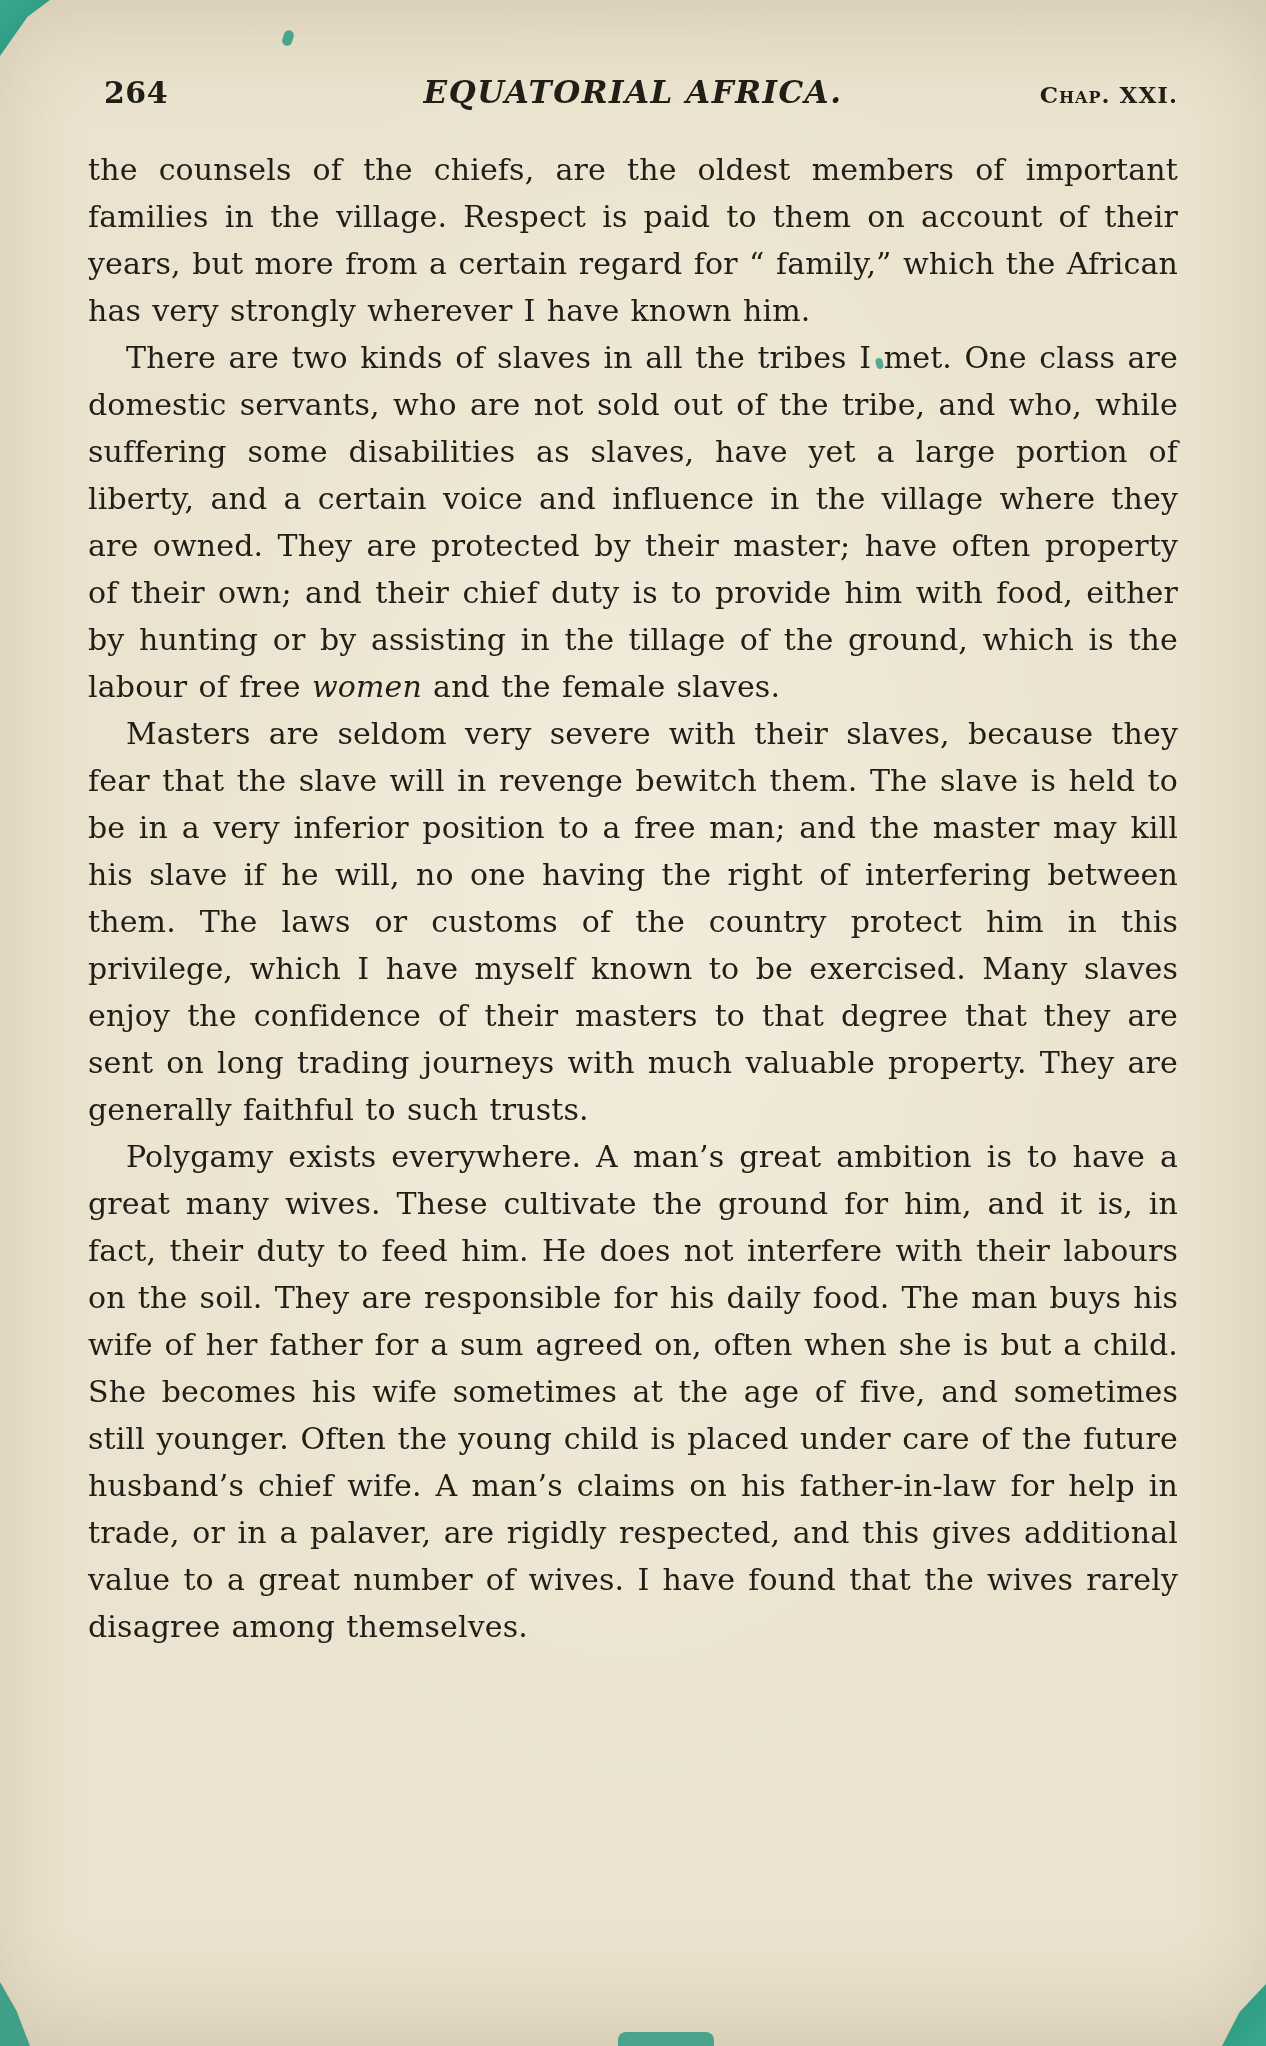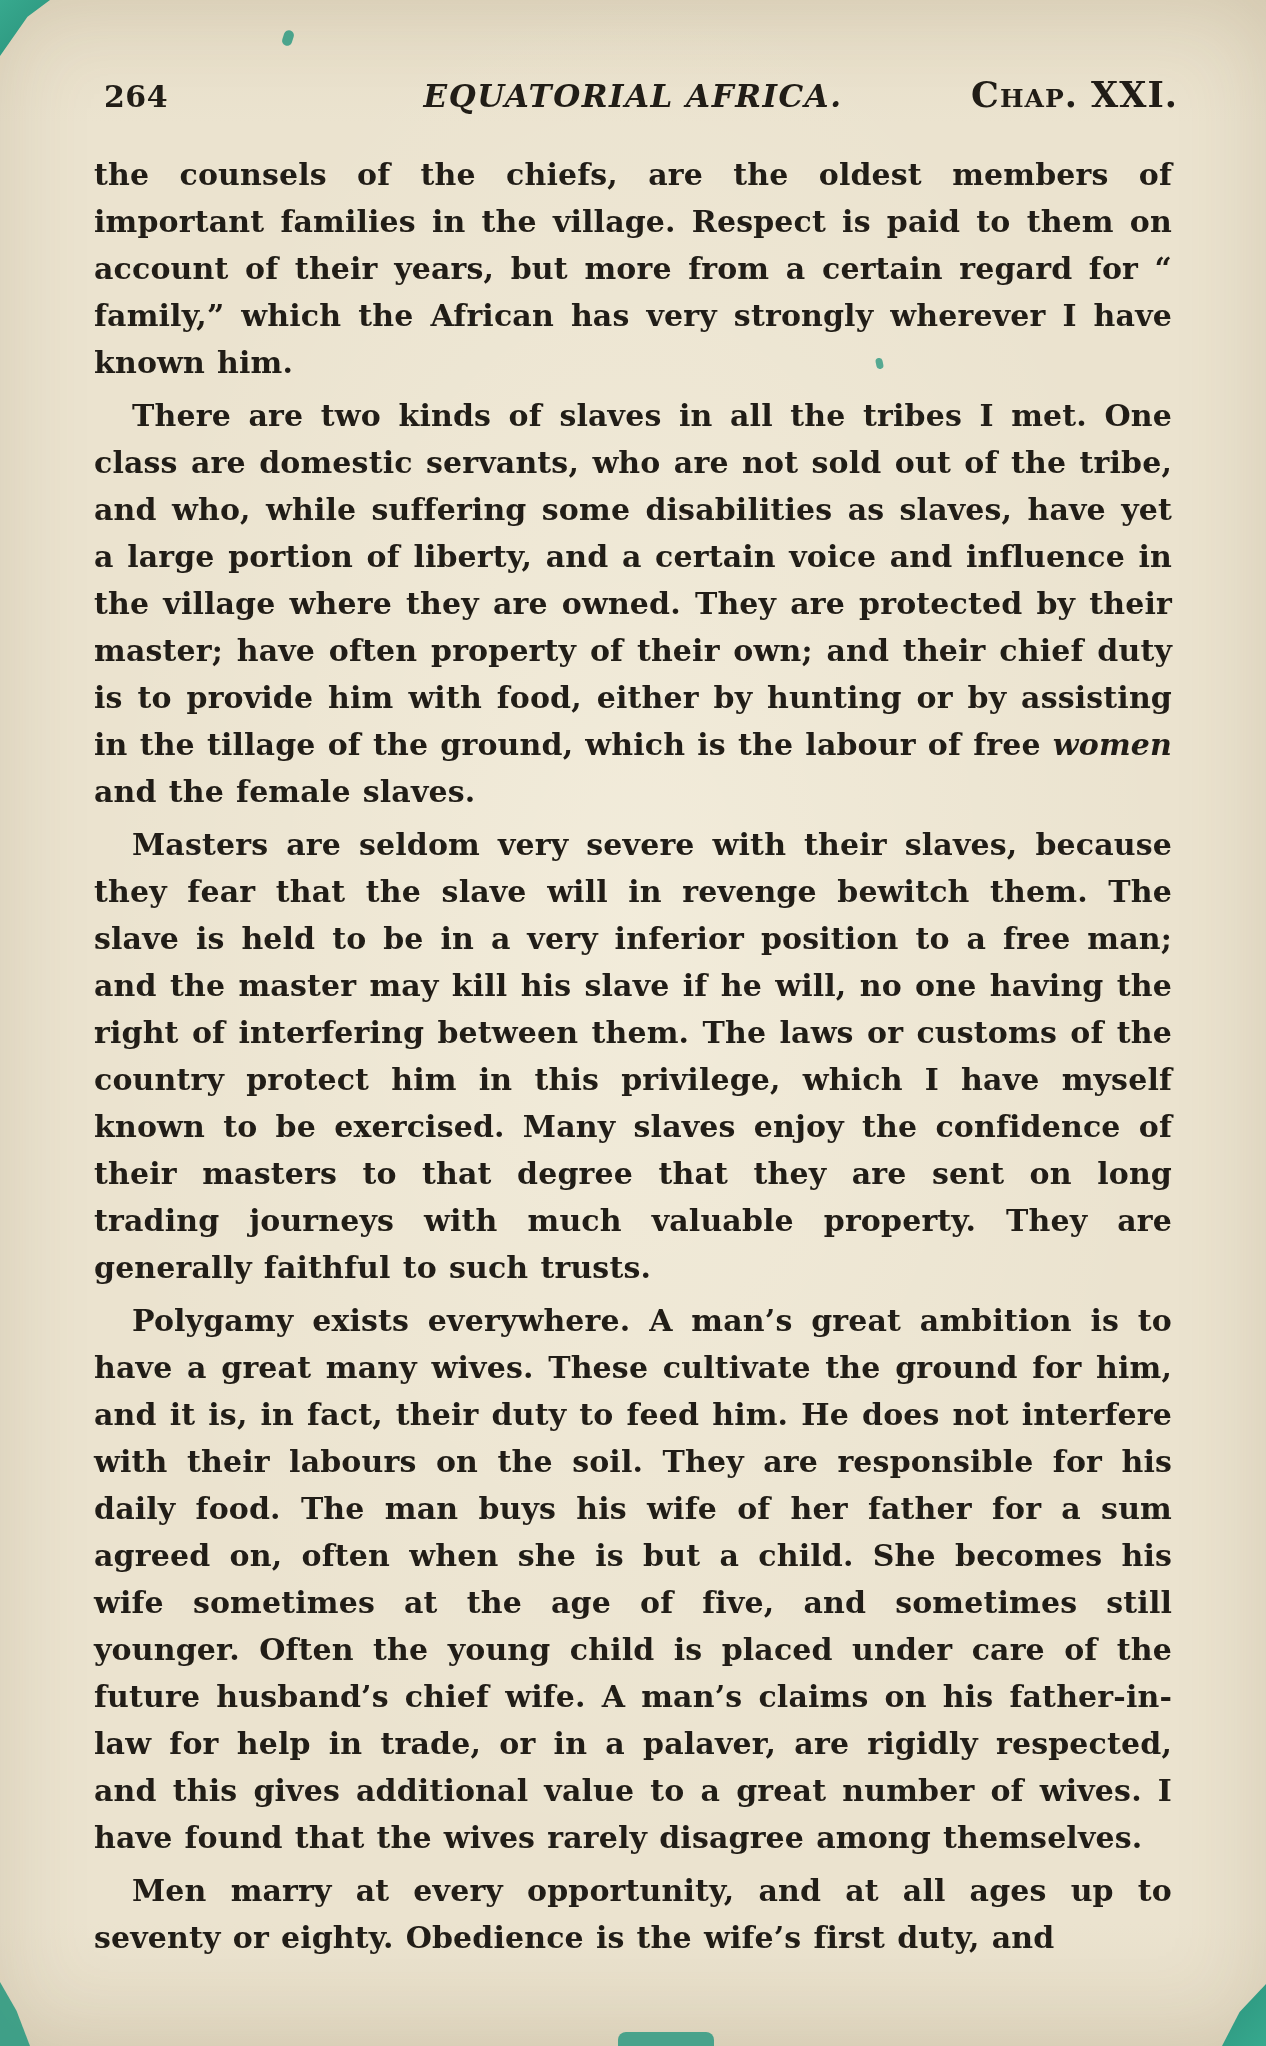--- a/index.html
+++ b/index.html
@@ -43,35 +43,34 @@
     font-weight: 700;
     letter-spacing: 1.5px;
     font-size: 31px;
     text-align: center;
   }
   .chapter {
     justify-self: end;
     font-variant: small-caps;
     font-weight: 700;
     letter-spacing: 1px;
-    font-size: 35px;
+    font-size: 23px;
   }
   .text-block {
     position: relative;
     margin: 36px 88px 0 88px;
     font-size: 30px;
     line-height: 47px;
     text-align: justify;
     letter-spacing: 0.15px;
     word-spacing: 1.5px;
   }
   .para {
-    margin: 6px;
+    margin: 0;
     text-indent: 0;
-    font-weight: bold;
   }
   .para.indent {
     text-indent: 38px;
   }
   .it {
     font-style: italic;
   }
   
   .artifact {
     position: absolute;
@@ -127,16 +126,15 @@
     <span class="page-num">264</span>
     <span class="running-title">EQUATORIAL AFRICA.</span>
     <span class="chapter">Chap. XXI.</span>
   </header>
 
   <main class="text-block" id="paragraphs">
       <p class="para"><span>the counsels of the chiefs, are the oldest members of important families in the village.  Respect is paid to them on account of their years, but more from a certain regard for “ family,” which the African has very strongly wherever I have known him.</span></p>
       <p class="para indent"><span>There are two kinds of slaves in all the tribes I met.  One class are domestic servants, who are not sold out of the tribe, and who, while suffering some disabilities as slaves, have yet a large portion of liberty, and a certain voice and influence in the village where they are owned.  They are protected by their master; have often property of their own; and their chief duty is to provide him with food, either by hunting or by assisting in the tillage of the ground, which is the labour of free </span><span class="it">women</span><span> and the female slaves.</span></p>
       <p class="para indent"><span>Masters are seldom very severe with their slaves, because they fear that the slave will in revenge bewitch them.  The slave is held to be in a very inferior position to a free man; and the master may kill his slave if he will, no one having the right of interfering between them.  The laws or customs of the country protect him in this privilege, which I have myself known to be exercised.  Many slaves enjoy the confidence of their masters to that degree that they are sent on long trading journeys with much valuable property. They are generally faithful to such trusts.</span></p>
       <p class="para indent"><span>Polygamy exists everywhere.  A man’s great ambition is to have a great many wives.  These cultivate the ground for him, and it is, in fact, their duty to feed him.  He does not interfere with their labours on the soil.  They are responsible for his daily food.  The man buys his wife of her father for a sum agreed on, often when she is but a child.  She becomes his wife sometimes at the age of five, and sometimes still younger.  Often the young child is placed under care of the future husband’s chief wife.  A man’s claims on his father-in-law for help in trade, or in a palaver, are rigidly respected, and this gives additional value to a great number of wives. I have found that the wives rarely disagree among themselves.</span></p>
-      <p class="para indent"><span>Men marry at every opportunity, and at all ages up to seventy or eighty.  Obedience is the wife’s first duty, and</span></p>
     </main>
 
 </div>
 
 </body></html>

